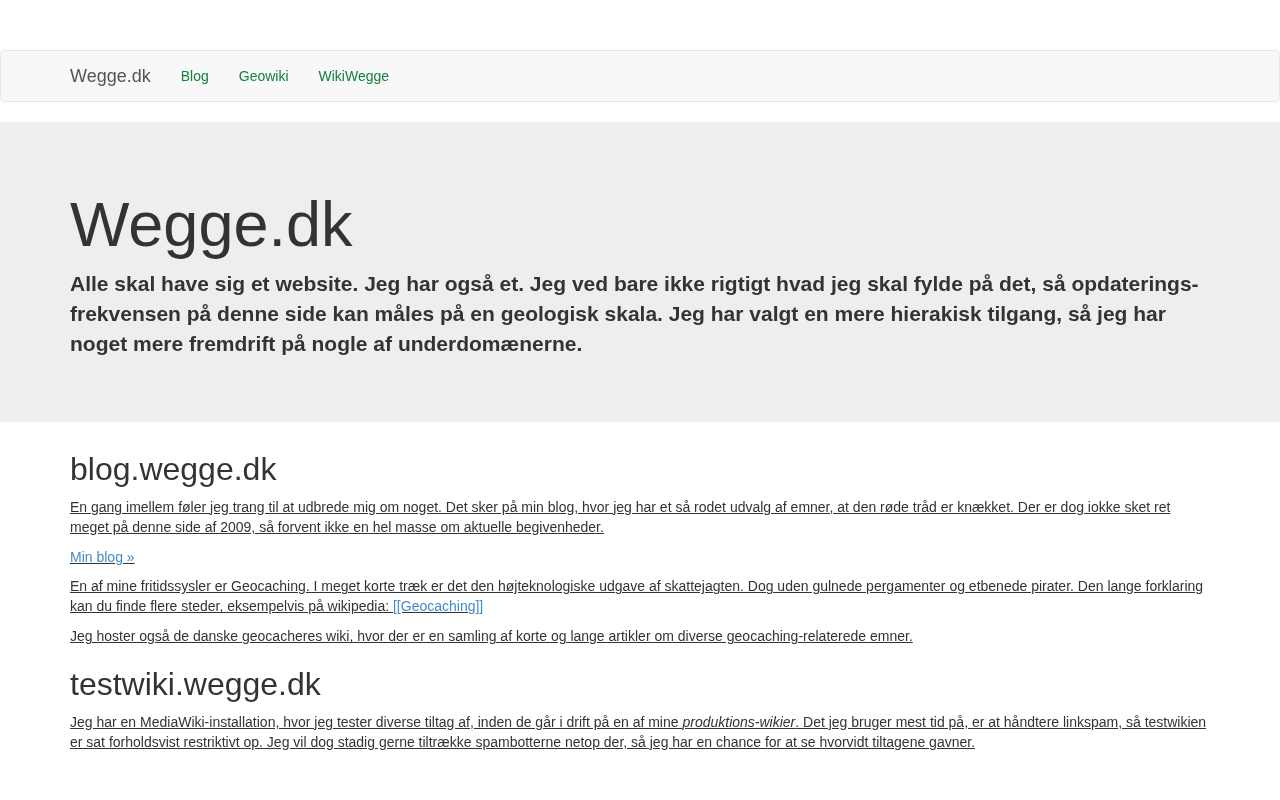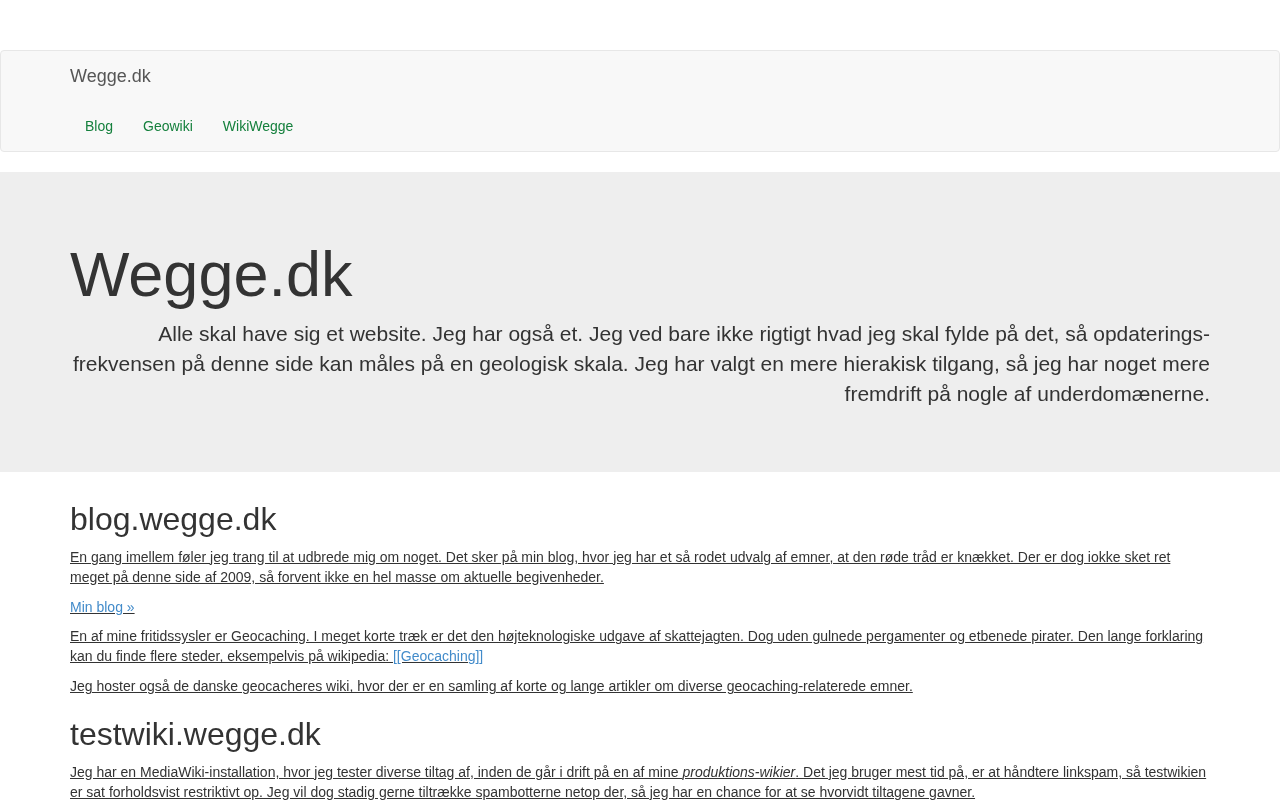--- a/index.html
+++ b/index.html
@@ -9,21 +9,20 @@
     background: #fff;
     font-family: "Liberation Sans", "DejaVu Sans", sans-serif;
     font-size: 14px;
     line-height: 1.428571;
     color: #333333;
   }
   .container {
     width: 1170px;
     margin: 0 auto;
     padding: 0 15px;
-    flex-direction: column;
   }
   
   .navbar {
     margin-top: 50px;
     margin-bottom: 20px;
     min-height: 50px;
     background-color: #f8f8f8;
     border: 1px solid #e7e7e7;
     border-radius: 4px;
   }
@@ -54,25 +53,24 @@
   }
   .jumbotron h1 {
     font-size: 63px;
     font-weight: 500;
     line-height: 1.1;
     margin: 20px 0 10px 0;
     color: #333333;
   }
   .jumbotron p.lead {
     font-size: 21px;
-    font-weight: 400;
+    font-weight: 700;
     line-height: 1.43;
     margin-bottom: 15px;
     color: #333333;
-    text-align: right;
   }
   
   .section h2 {
     font-size: 32px;
     font-weight: 500;
     line-height: 1.1;
     margin: 20px 0 10px 0;
     color: #333333;
   }
   .section p { margin: 0 0 10px 0; text-decoration: underline; }

